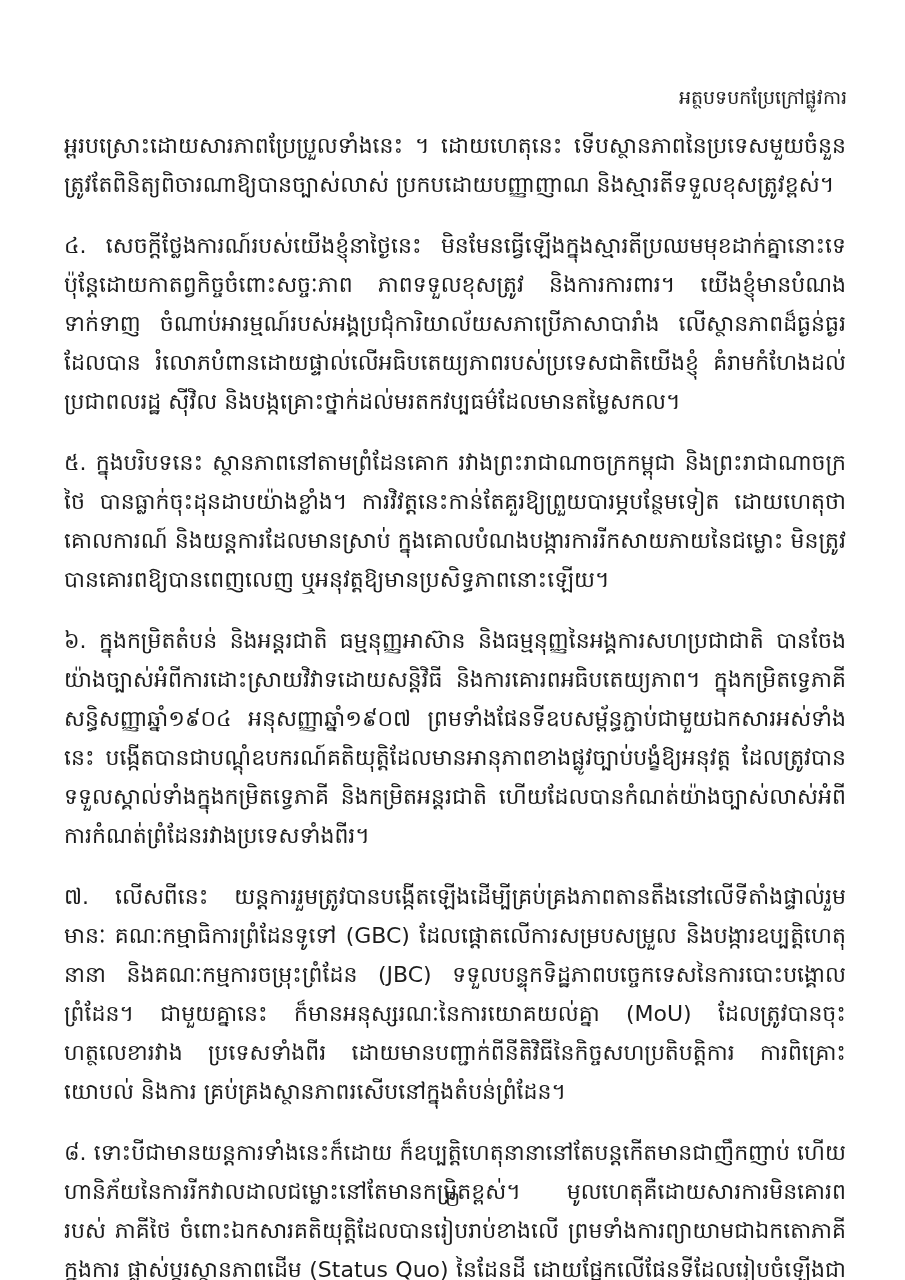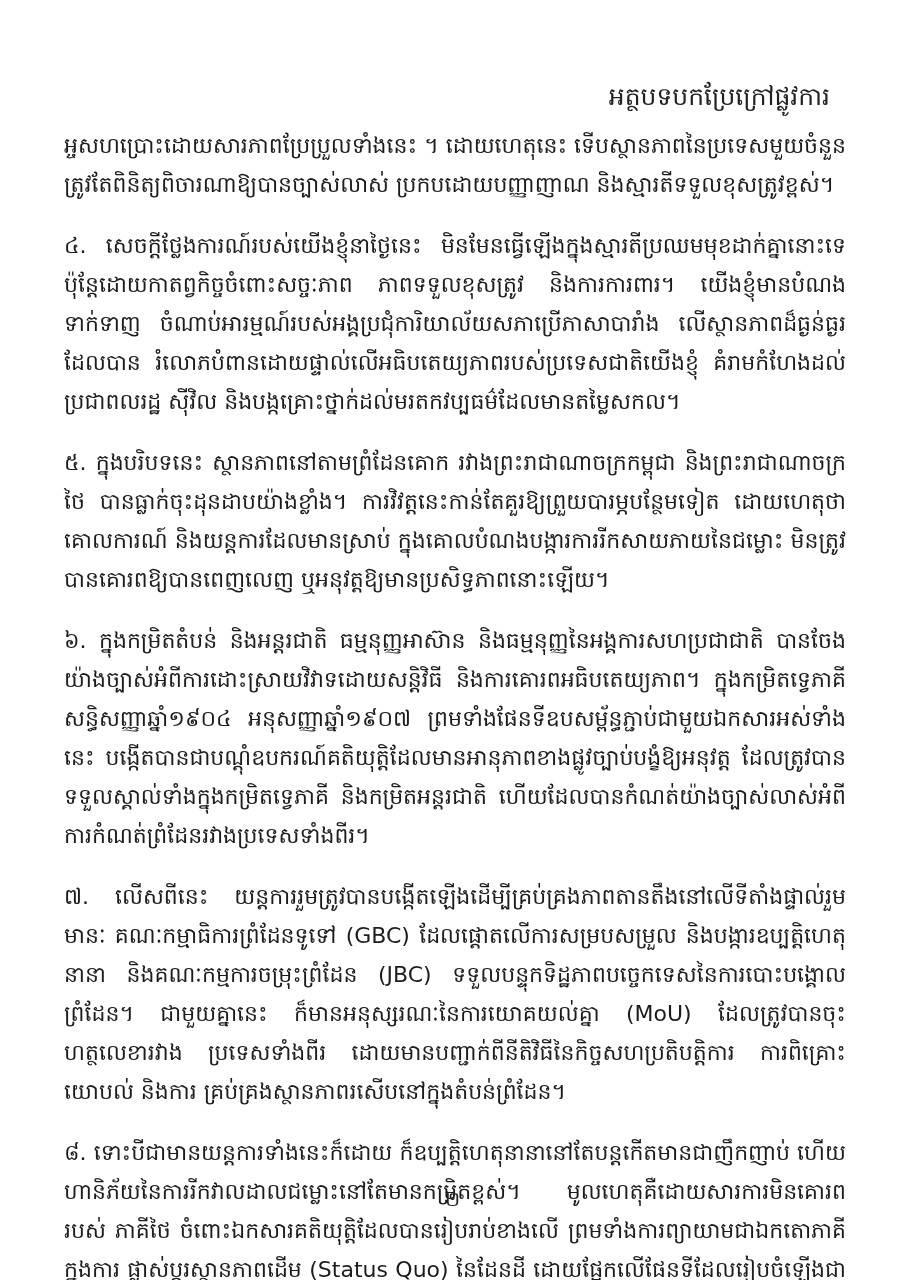--- a/index.html
+++ b/index.html
@@ -14,22 +14,22 @@
     height: 1280px;
     margin: 0 auto;
     background: #ffffff;
     color: #1c1c1c;
     overflow: hidden;
     box-sizing: border-box;
   }
   .header-note {
     position: absolute;
     top: 82px;
-    right: 75px;
-    font-size: 25px;
+    right: 58px;
+    font-size: 19px;
     line-height: 30px;
     color: #222222;
     white-space: nowrap;
   }
   .content {
     position: absolute;
     top: 126px;
     left: 64px;
     width: 782px;
   }
@@ -52,21 +52,21 @@
   }
 </style>
 </head>
 <body>
 
 <div class="page">
 
   <div class="header-note">អត្ថបទបកប្រែក្រៅផ្លូវការ</div>
 
   <div class="content">
-    <p>អ្ចសហប្រោះដោយសារភាពប្រែប្រួលទាំងនេះ ។ ដោយហេតុនេះ ទើបស្ថានភាពនៃប្រទេសមួយចំនួន ត្រូវតែពិនិត្យពិចារណាឱ្យបានច្បាស់លាស់ ប្រកបដោយបញ្ញាញាណ និងស្មារតីទទួលខុសត្រូវខ្ពស់។</p>
+    <p>អ្ពរបស្រោះដោយសារភាពប្រែប្រួលទាំងនេះ ។ ដោយហេតុនេះ ទើបស្ថានភាពនៃប្រទេសមួយចំនួន ត្រូវតែពិនិត្យពិចារណាឱ្យបានច្បាស់លាស់ ប្រកបដោយបញ្ញាញាណ និងស្មារតីទទួលខុសត្រូវខ្ពស់។</p>
     <p>៤. សេចក្ដីថ្លែងការណ៍របស់យើងខ្ញុំនាថ្ងៃនេះ មិនមែនធ្វើឡើងក្នុងស្មារតីប្រឈមមុខដាក់គ្នានោះទេ ប៉ុន្តែដោយកាតព្វកិច្ចចំពោះសច្ចៈភាព ភាពទទួលខុសត្រូវ និងការការពារ។ យើងខ្ញុំមានបំណងទាក់ទាញ ចំណាប់អារម្មណ៍របស់អង្គប្រជុំការិយាល័យសភាប្រើភាសាបារាំង លើស្ថានភាពដ៏ធ្ងន់ធ្ងរ ដែលបាន រំលោភបំពានដោយផ្ទាល់លើអធិបតេយ្យភាពរបស់ប្រទេសជាតិយើងខ្ញុំ គំរាមកំហែងដល់ប្រជាពលរដ្ឋ ស៊ីវិល និងបង្កគ្រោះថ្នាក់ដល់មរតកវប្បធម៌ដែលមានតម្លៃសកល។</p>
     <p>៥. ក្នុងបរិបទនេះ ស្ថានភាពនៅតាមព្រំដែនគោក រវាងព្រះរាជាណាចក្រកម្ពុជា និងព្រះរាជាណាចក្រ ថៃ បានធ្លាក់ចុះដុនដាបយ៉ាងខ្លាំង។ ការវិវត្តនេះកាន់តែគួរឱ្យព្រួយបារម្ភបន្ថែមទៀត ដោយហេតុថា គោលការណ៍ និងយន្តការដែលមានស្រាប់ ក្នុងគោលបំណងបង្ការការរីកសាយភាយនៃជម្លោះ មិនត្រូវ បានគោរពឱ្យបានពេញលេញ ឬអនុវត្តឱ្យមានប្រសិទ្ធភាពនោះឡើយ។</p>
     <p>៦. ក្នុងកម្រិតតំបន់ និងអន្តរជាតិ ធម្មនុញ្ញអាស៊ាន និងធម្មនុញ្ញនៃអង្គការសហប្រជាជាតិ បានចែង យ៉ាងច្បាស់អំពីការដោះស្រាយវិវាទដោយសន្តិវិធី និងការគោរពអធិបតេយ្យភាព។ ក្នុងកម្រិតទ្វេភាគី សន្ធិសញ្ញាឆ្នាំ១៩០៤ អនុសញ្ញាឆ្នាំ១៩០៧ ព្រមទាំងផែនទីឧបសម្ព័ន្ធភ្ជាប់ជាមួយឯកសារអស់ទាំងនេះ បង្កើតបានជាបណ្ដុំឧបករណ៍គតិយុត្តិដែលមានអានុភាពខាងផ្លូវច្បាប់បង្ខំឱ្យអនុវត្ត ដែលត្រូវបាន ទទួលស្គាល់ទាំងក្នុងកម្រិតទ្វេភាគី និងកម្រិតអន្តរជាតិ ហើយដែលបានកំណត់យ៉ាងច្បាស់លាស់អំពី ការកំណត់ព្រំដែនរវាងប្រទេសទាំងពីរ។</p>
     <p>៧. លើសពីនេះ យន្តការរួមត្រូវបានបង្កើតឡើងដើម្បីគ្រប់គ្រងភាពតានតឹងនៅលើទីតាំងផ្ទាល់រួមមានៈ គណៈកម្មាធិការព្រំដែនទូទៅ (GBC) ដែលផ្ដោតលើការសម្របសម្រួល និងបង្ការឧប្បត្តិហេតុនានា និងគណៈកម្មការចម្រុះព្រំដែន (JBC) ទទួលបន្ទុកទិដ្ឋភាពបច្ចេកទេសនៃការបោះបង្គោលព្រំដែន។ ជាមួយគ្នានេះ ក៏មានអនុស្សរណៈនៃការយោគយល់គ្នា (MoU) ដែលត្រូវបានចុះហត្ថលេខារវាង ប្រទេសទាំងពីរ ដោយមានបញ្ជាក់ពីនីតិវិធីនៃកិច្ចសហប្រតិបត្តិការ ការពិគ្រោះយោបល់ និងការ គ្រប់គ្រងស្ថានភាពរសើបនៅក្នុងតំបន់ព្រំដែន។</p>
     <p>៨. ទោះបីជាមានយន្តការទាំងនេះក៏ដោយ ក៏ឧប្បត្តិហេតុនានានៅតែបន្តកើតមានជាញឹកញាប់ ហើយ ហានិភ័យនៃការរីកវាលដាលជម្លោះនៅតែមានកម្រិតខ្ពស់។ មូលហេតុគឺដោយសារការមិនគោរពរបស់ ភាគីថៃ ចំពោះឯកសារគតិយុត្តិដែលបានរៀបរាប់ខាងលើ ព្រមទាំងការព្យាយាមជាឯកតោភាគីក្នុងការ ផ្លាស់ប្ដូរស្ថានភាពដើម (Status Quo) នៃដែនដី ដោយផ្អែកលើផែនទីដែលរៀបចំឡើងជាឯកតោភាគី</p>
   </div>
 
   <div class="page-number">២</div>
 
 </div>

